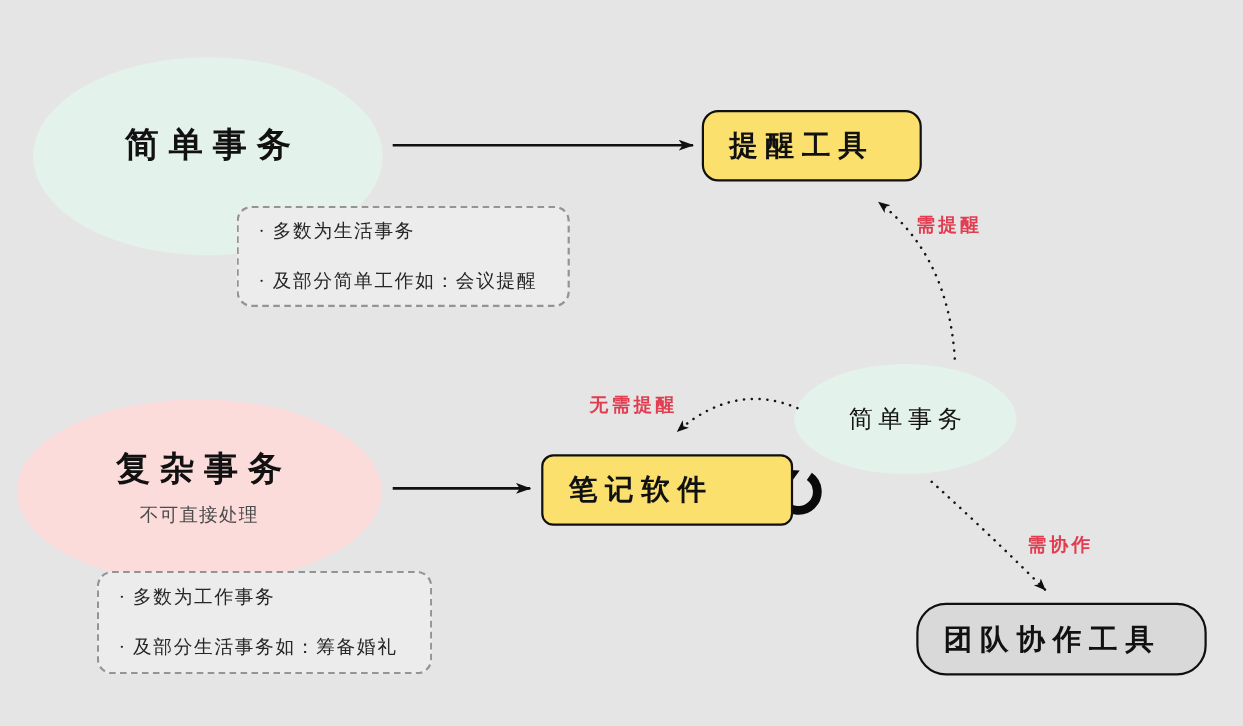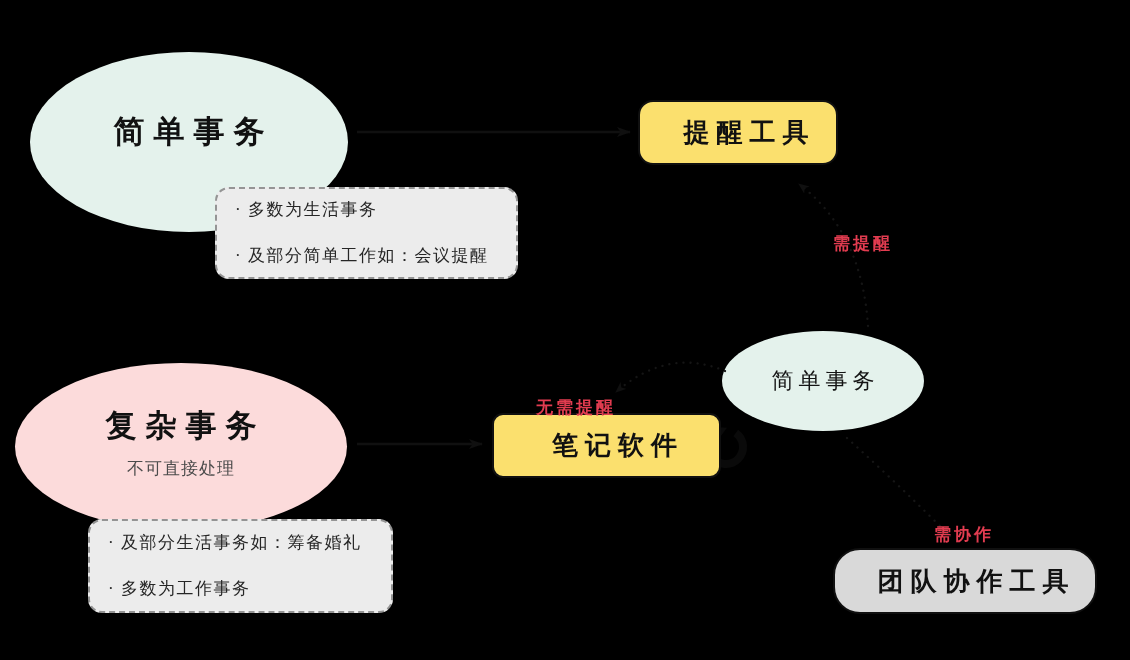--- a/index.html
+++ b/index.html
@@ -1,53 +1,53 @@
 <!DOCTYPE html>
 <html style="--mint: #e4f2ec; --pink: #fcdbdb; --yellow: #fbe06e; --graybox: #ececec; --graynode: #d9d9d9; --red: #e23c50;"><head>
 <meta charset="utf-8">
 <style>
   html,body{margin:0;padding:0;background:#fff;}
   .canvas{
-    position:relative;width:1130px;height:660px;background:#000000;overflow:hidden;
+    position:relative;width:1130px;height:660px;background:#e5e5e5;overflow:hidden;
     font-family:"Liberation Serif","DejaVu Serif",serif;
   }
   .overlay{position:absolute;left:0;top:0;z-index:3;pointer-events:none;}
   .ellipse{
     position:absolute;border-radius:50%;z-index:1;
     display:flex;flex-direction:column;align-items:center;justify-content:center;
     text-align:center;
   }
   .ellipse.mint{background:var(--mint);}
   .ellipse.pink{background:var(--pink);}
   .etitle{
     font-size:31px;font-weight:bold;color:#111;
     letter-spacing:9px;padding-left:9px;line-height:1.1;
   }
   .esub{
     font-size:17px;color:#4b4b4b;letter-spacing:1px;margin-top:13px;
   }
   .small-label{font-size:22px;color:#141414;letter-spacing:5px;padding-left:5px;}
   .node{
     position:absolute;z-index:4;border:2.5px solid #101010;border-radius:15px;
-    display:flex;align-items:center;justify-content:center;
+    display:flex;align-items:center;justify-content:flex-start;
     font-size:26px;font-weight:bold;color:#111;letter-spacing:7px;
     box-sizing:border-box;padding-left:23px;
   }
   .node.yellow{background:var(--yellow);}
   .node.gray{background:var(--graynode);}
   .note{
     position:absolute;z-index:2;background:var(--graybox);
     border:2px dashed #949494;border-radius:14px;box-sizing:border-box;
     display:flex;flex-direction:column;justify-content:center;
     padding:8px 18px;gap:24px;
   }
   .note-line{font-size:17px;color:#262626;letter-spacing:1.5px;line-height:22px;}
   .edge-label{
     position:absolute;z-index:5;color:var(--red);font-size:17px;font-weight:bold;
-    letter-spacing:3px;white-space:nowrap;margin-top:39px;
+    letter-spacing:3px;white-space:nowrap;
   }
 </style>
 </head>
 <body>
 
 <div class="canvas">
 
   <svg class="overlay" width="1130" height="660" viewBox="0 0 1130 660">
     <defs>
       <marker id="mSolid" markerUnits="userSpaceOnUse" markerWidth="18" markerHeight="14" refX="13" refY="5" orient="auto">
@@ -87,22 +87,22 @@
   </div>
 
   <div class="ellipse pink" style="left:15px;top:363px;width:332px;height:167px;justify-content:center;">
     <div style="transform:translateY(-2px);">
       <div class="etitle">复杂事务</div>
       <div class="esub">不可直接处理</div>
     </div>
   </div>
 
   <div class="note" style="left:88px;top:519px;width:305px;height:94px;">
+    <div class="note-line">· 多数为工作事务</div>
     <div class="note-line">· 及部分生活事务如：筹备婚礼</div>
-    <div class="note-line">· 多数为工作事务</div>
   </div>
 
   <div class="node yellow" style="left:492px;top:413px;width:229px;height:65px;border-radius:11px;">
     <span>笔记软件</span>
   </div>
 
   <div class="ellipse mint" style="left:722px;top:331px;width:202px;height:100px;">
     <div class="small-label">简单事务</div>
   </div>
 

